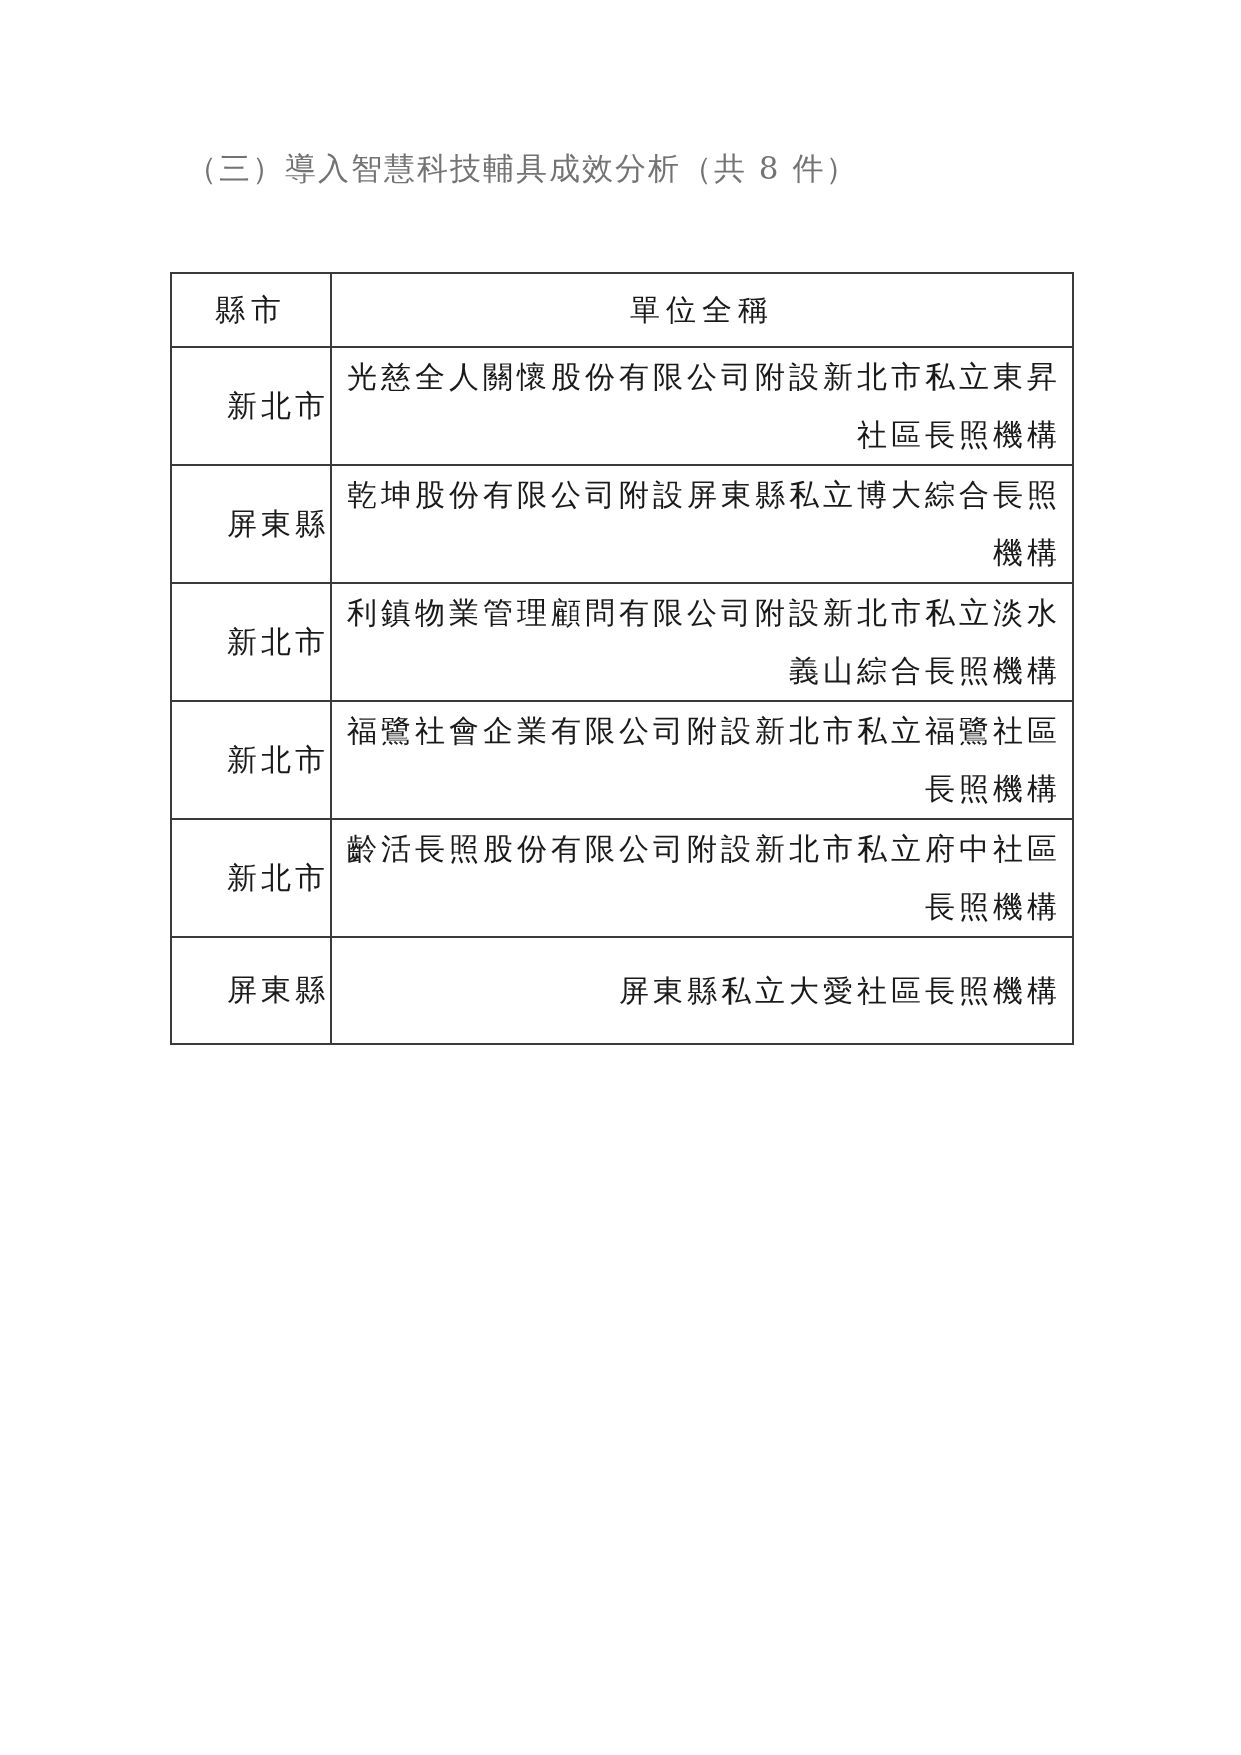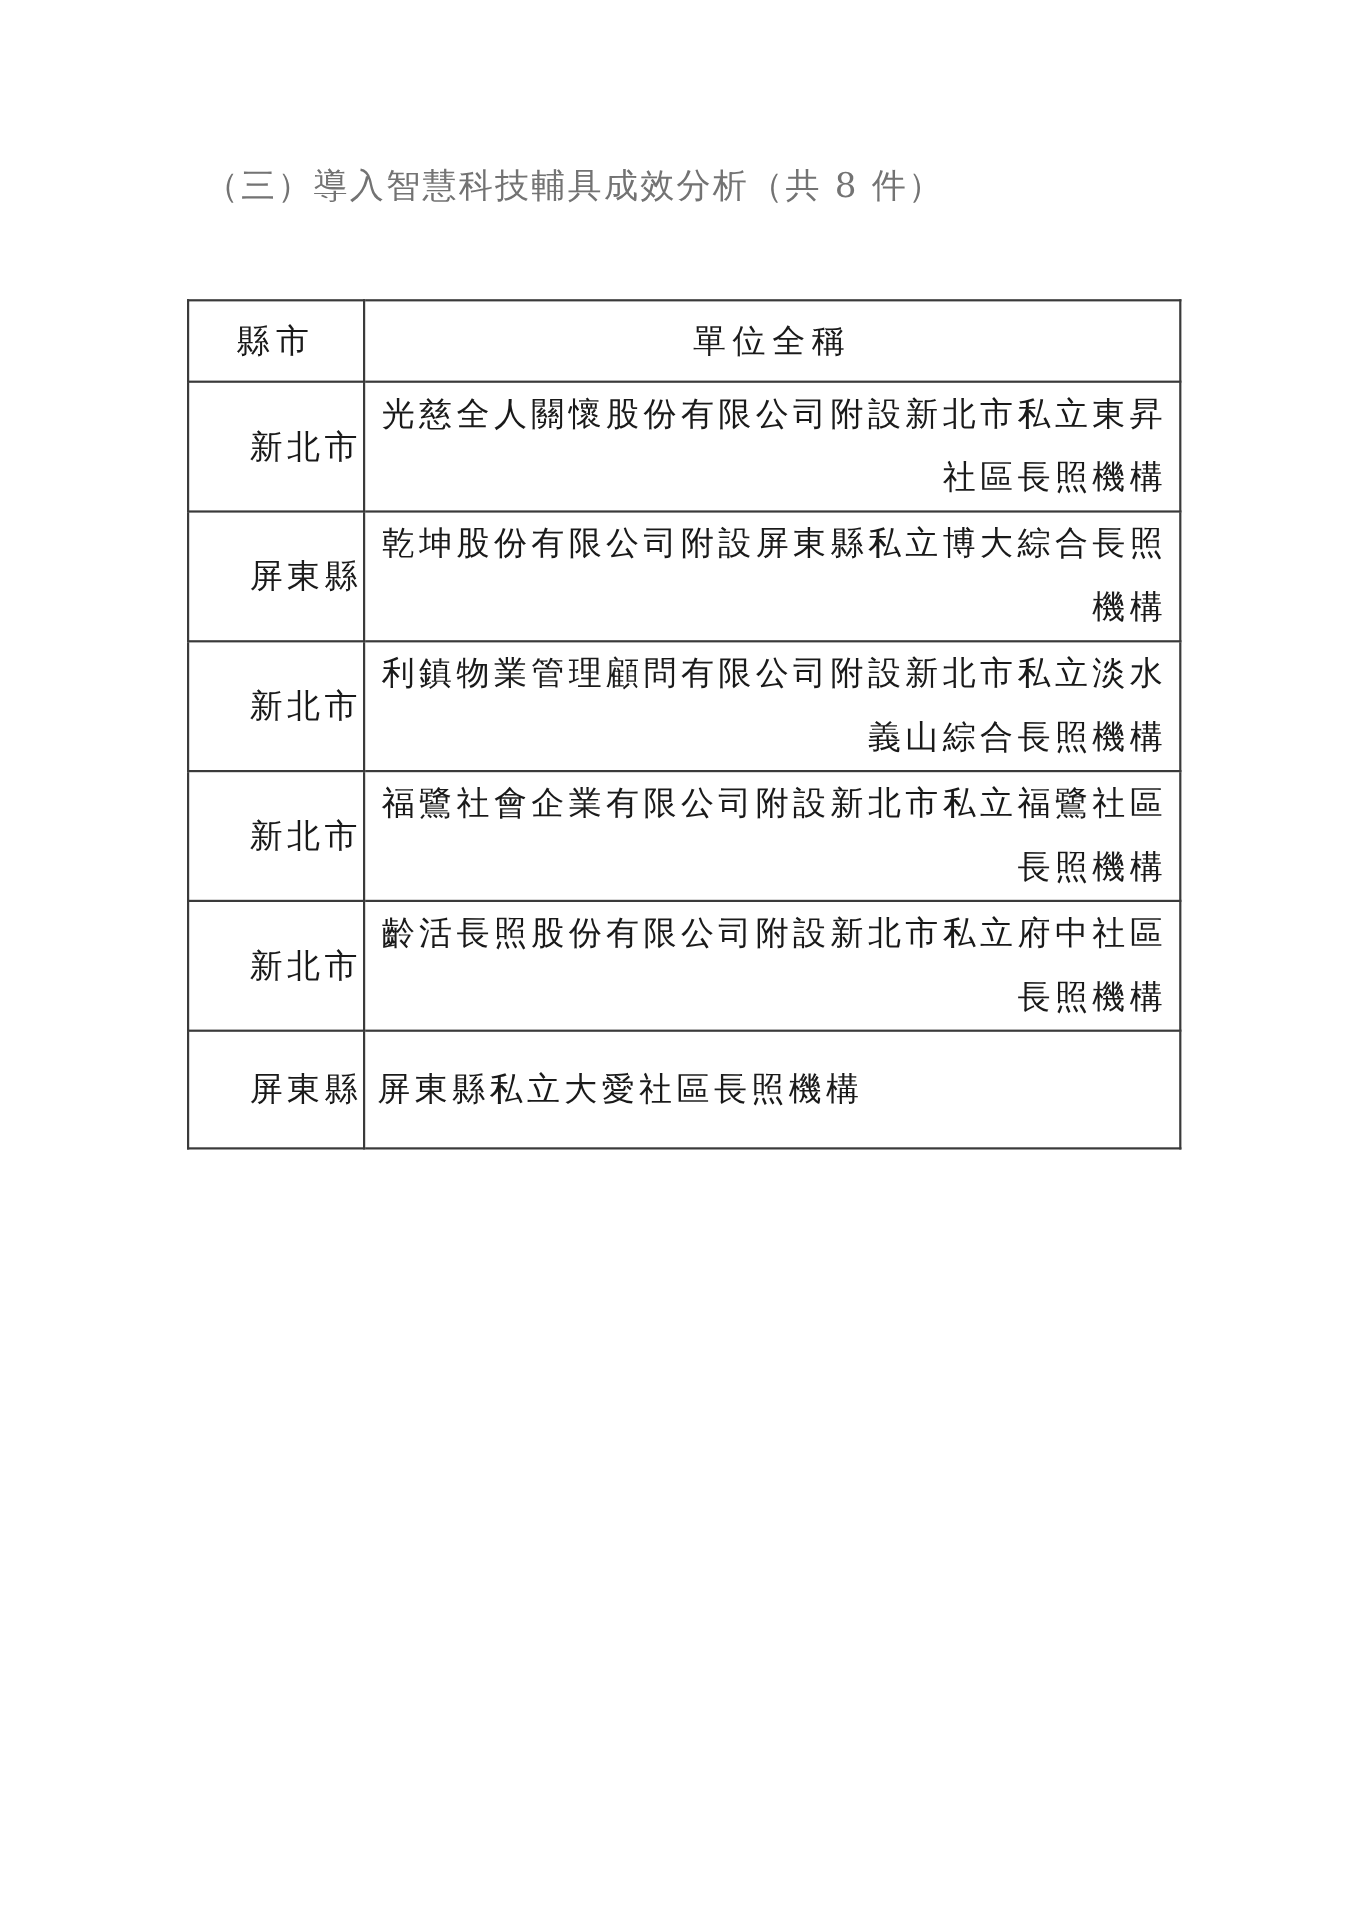--- a/index.html
+++ b/index.html
@@ -59,21 +59,21 @@
   }
   td.unit-cell {
     text-align: right;
     letter-spacing: 4px;
     padding: 0 11px;
     line-height: 58px;
     word-break: normal;
     overflow-wrap: normal;
   }
   td.unit-cell.align-left {
-    text-align: left;
+    text-align: right;
   }
 </style>
 </head>
 <body>
 
 <div class="page">
 
   <div class="section-title">（三）導入智慧科技輔具成效分析（共 8 件）</div>
 
   <table class="data-table">

